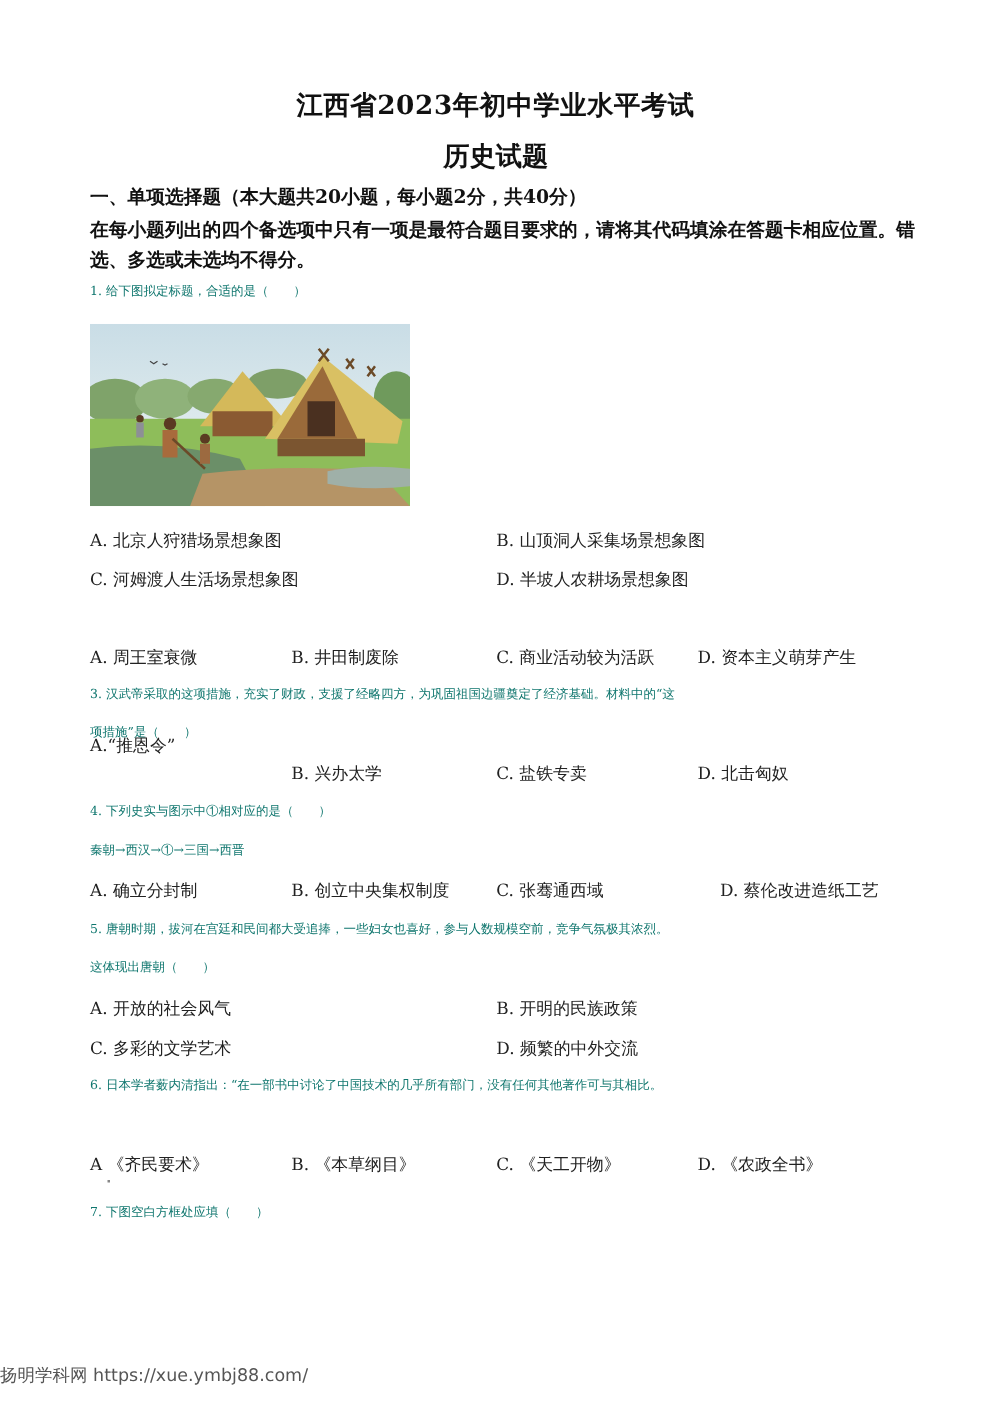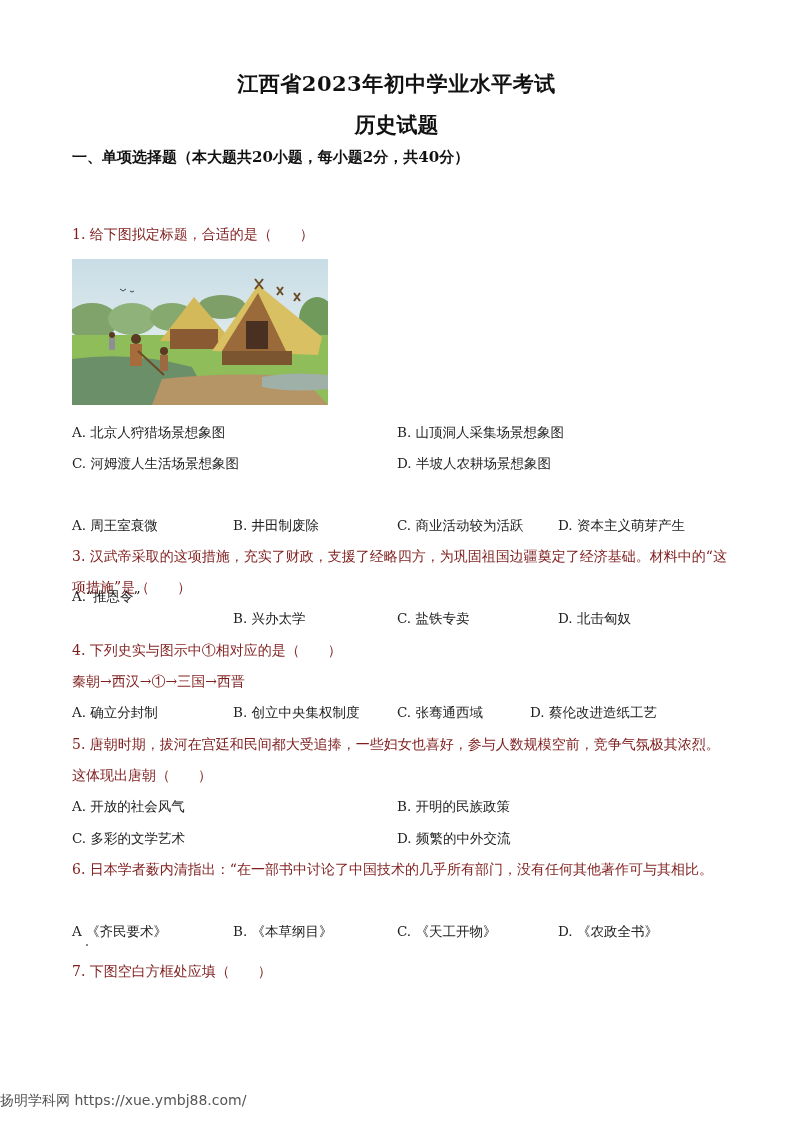--- a/index.html
+++ b/index.html
@@ -16,21 +16,21 @@
   .t1 { top: 70px; font-size: 21px; letter-spacing: 0.5px; }
   .t2 { top: 111px; font-size: 21px; }
   .section-head {
     position: absolute; left: 72px; top: 148px; font-size: 15px; font-weight: bold; color: #111;
   }
   .instr {
     position: absolute; left: 72px; top: 172px; width: 660px; font-size: 15px;
     font-weight: bold; line-height: 24px; color: #111;
   }
   .line {
-    position: absolute; left: 72px; font-size: 14px; white-space: nowrap; color: #7f1d1d;
+    position: absolute; left: 72px; font-size: 10px; white-space: nowrap; color: #0f766e;
   }
   .opt { position: absolute; font-size: 13.5px; white-space: nowrap; color: #222; }
   .figure {
     position: absolute; left: 72px; top: 259px; width: 256px; height: 146px; overflow: hidden;
   }
   .figure svg { display: block; }
   .footer {
     position: absolute; left: 0; width: 793px; top: 1092px; text-align: left;
     font-family: "DejaVu Sans", "Liberation Sans", sans-serif; font-size: 14px; color: #555;
   }
@@ -38,20 +38,21 @@
 </style>
 </head>
 <body>
 
 <div class="page">
 
   <div class="title t1">江西省2023年初中学业水平考试</div>
   <div class="title t2">历史试题</div>
 
   <div class="section-head">一、单项选择题（本大题共20小题，每小题2分，共40分）</div>
+  <div class="instr">在每小题列出的四个备选项中只有一项是最符合题目要求的，请将其代码填涂在答题卡相应位置。错选、多选或未选均不得分。</div>
 
   <div class="line" style="top:226px">1. 给下图拟定标题，合适的是（　　）</div>
   <div class="figure">
     <svg width="256" height="146" viewBox="0 0 256 146">
       <defs>
         <linearGradient id="sky" x1="0" y1="0" x2="0" y2="1">
           <stop offset="0" stop-color="#c9dde6"></stop>
           <stop offset="1" stop-color="#eef4f2"></stop>
         </linearGradient>
       </defs>
@@ -108,21 +109,21 @@
   <div class="opt" style="left:72px; top:588px">A.“推恩令”</div>
   <div class="opt" style="left:233px; top:610px">B. 兴办太学</div>
   <div class="opt" style="left:397px; top:610px">C. 盐铁专卖</div>
   <div class="opt" style="left:558px; top:610px">D. 北击匈奴</div>
 
   <div class="line" style="top:642px">4. 下列史实与图示中①相对应的是（　　）</div>
   <div class="line" style="top:673px">秦朝→西汉→①→三国→西晋</div>
   <div class="opt" style="left:72px; top:704px">A. 确立分封制</div>
   <div class="opt" style="left:233px; top:704px">B. 创立中央集权制度</div>
   <div class="opt" style="left:397px; top:704px">C. 张骞通西域</div>
-  <div class="opt" style="left:530px; top:704px">D. 蔡伦改进造纸工艺</div>
+  <div class="opt" style="left:576px; top:704px">D. 蔡伦改进造纸工艺</div>
 
   <div class="line" style="top:736px">5. 唐朝时期，拔河在宫廷和民间都大受追捧，一些妇女也喜好，参与人数规模空前，竞争气氛极其浓烈。</div>
   <div class="line" style="top:767px">这体现出唐朝（　　）</div>
   <div class="opt" style="left:72px; top:798px">A. 开放的社会风气</div>
   <div class="opt" style="left:397px; top:798px">B. 开明的民族政策</div>
   <div class="opt" style="left:72px; top:830px">C. 多彩的文学艺术</div>
   <div class="opt" style="left:397px; top:830px">D. 频繁的中外交流</div>
 
   <div class="line" style="top:861px">6. 日本学者薮内清指出：“在一部书中讨论了中国技术的几乎所有部门，没有任何其他著作可与其相比。</div>
   <div class="opt" style="left:72px; top:923px">A 《齐民要术》</div>

